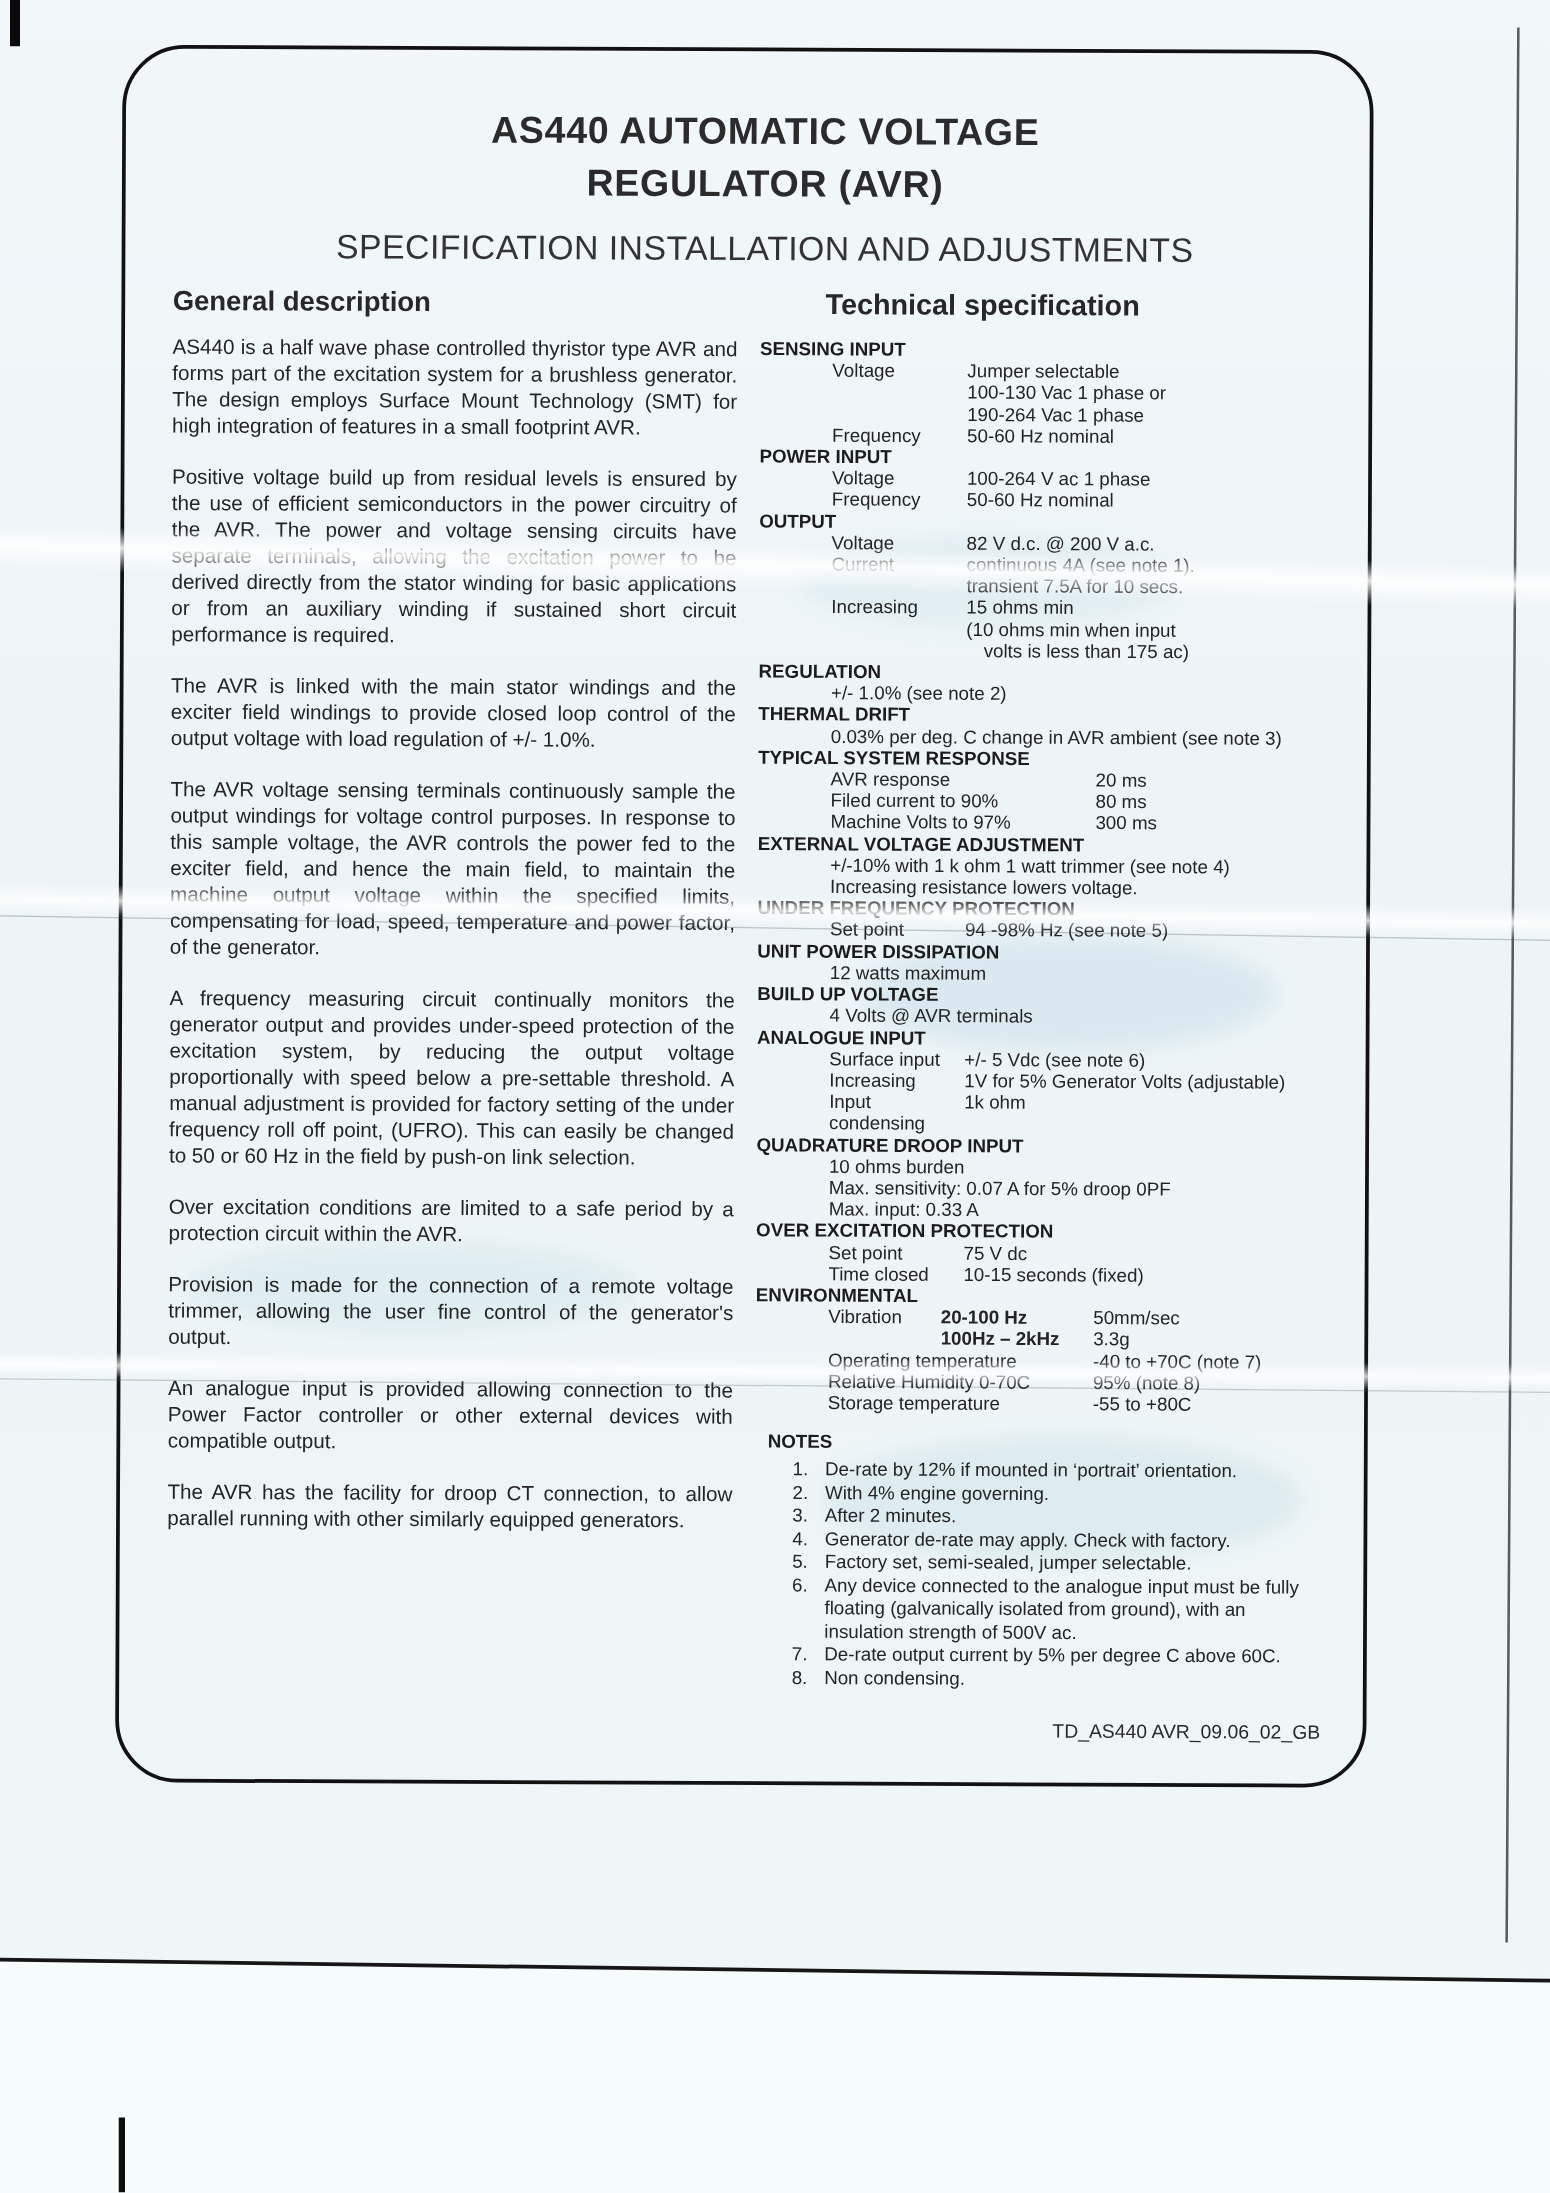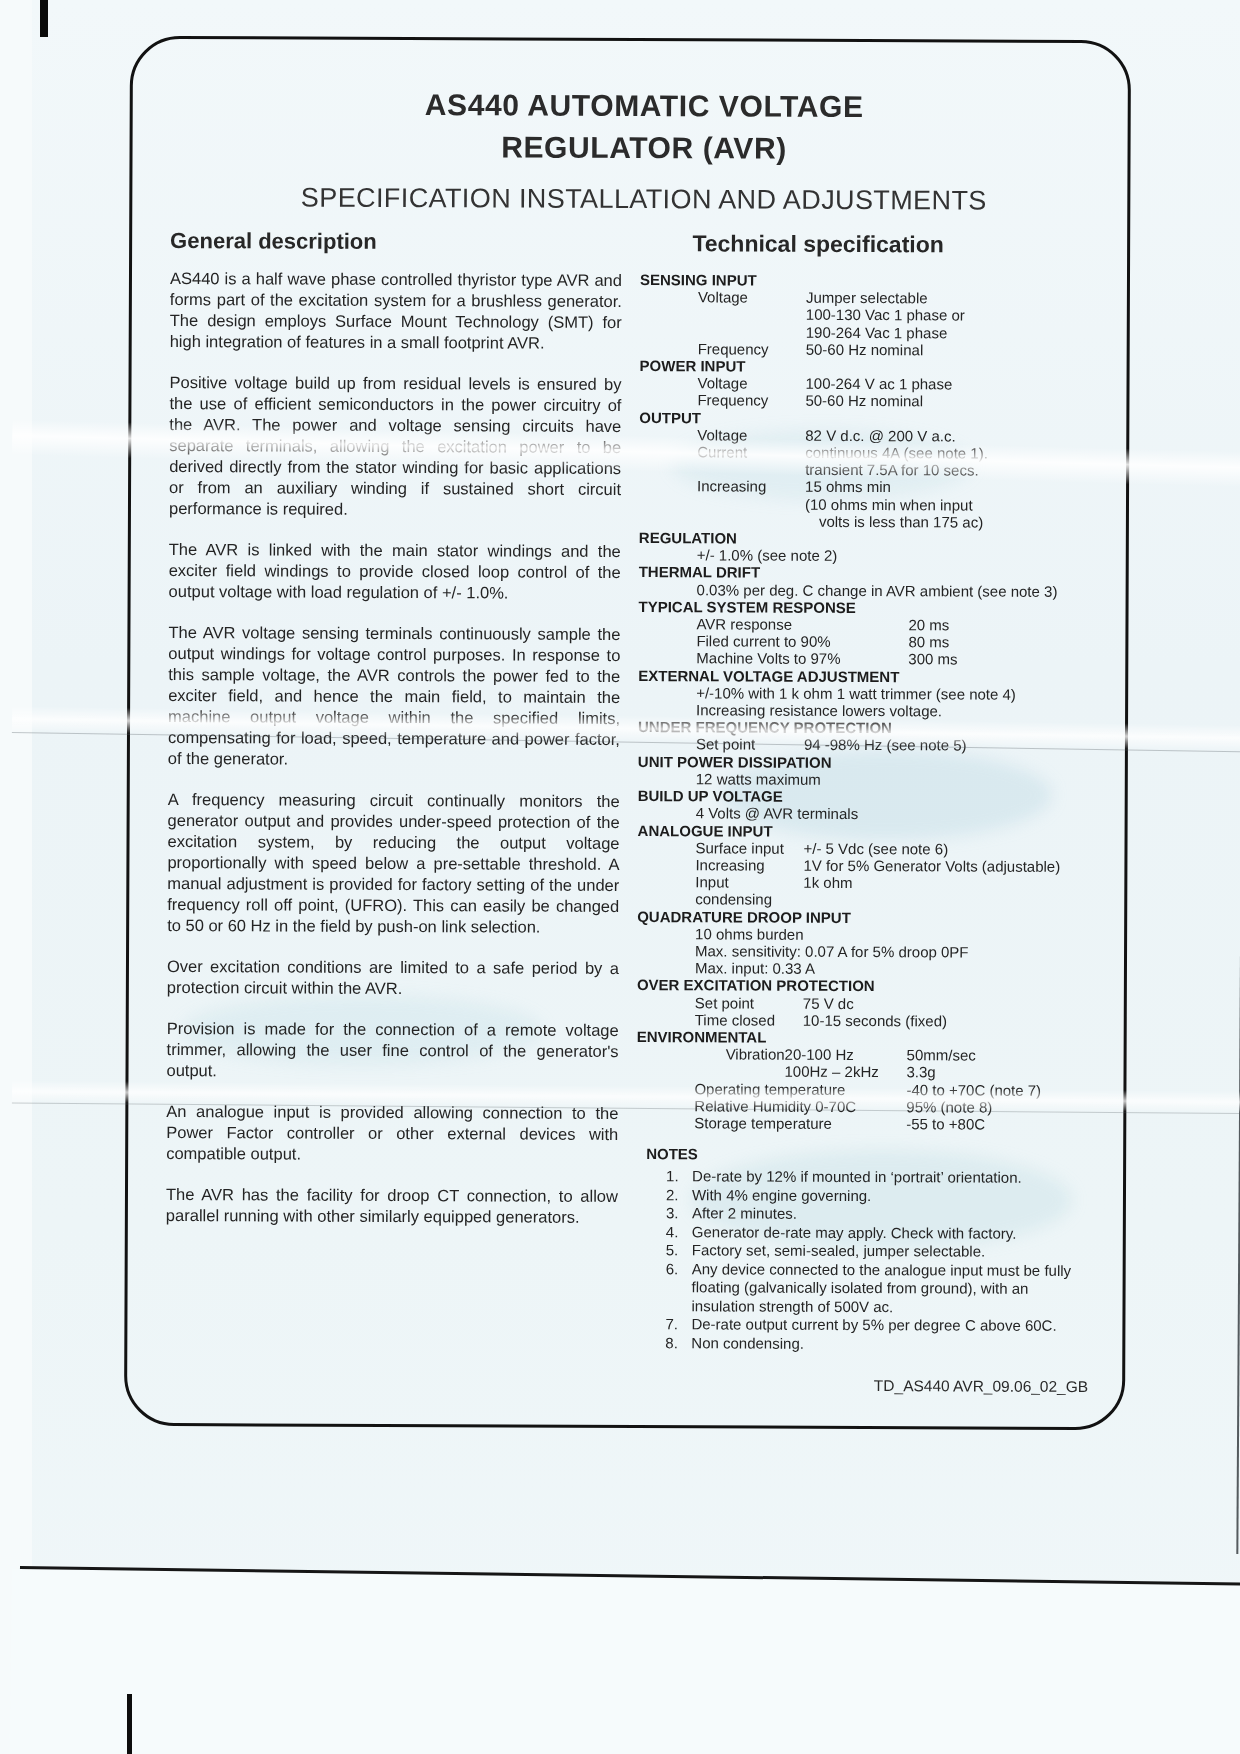--- a/index.html
+++ b/index.html
@@ -1,21 +1,21 @@
 <!DOCTYPE html>
 <html><head>
 <meta charset="utf-8">
 <style>
   html,body{margin:0;padding:0;}
   body{
     width:1240px;height:1754px;position:relative;overflow:hidden;
     background:#f6fafb;
     font-family:"Liberation Sans",sans-serif;color:#1e1e1e;
   }
-  .page{position:absolute;inset:0;background:linear-gradient(180deg,#f2f8fa 0%,#ecf4f7 38%,#edf5f7 70%,#f0f7f9 100%);margin-left:32px;}
+  .page{position:absolute;inset:0;background:linear-gradient(180deg,#f2f8fa 0%,#ecf4f7 38%,#edf5f7 70%,#f0f7f9 100%);}
   .ghost{position:absolute;border-radius:50%;filter:blur(8px);pointer-events:none;}
   .g1{left:690px;top:750px;width:330px;height:90px;background:rgba(148,198,213,.22);}
   .g2{left:150px;top:995px;width:360px;height:70px;background:rgba(148,198,213,.15);}
   .g3{left:660px;top:1150px;width:380px;height:100px;background:rgba(148,198,213,.18);}
   .g4{left:640px;top:430px;width:300px;height:70px;background:rgba(148,198,213,.14);}
 
   .lower-sheet{position:absolute;left:-20px;top:1569px;width:1290px;height:230px;
     background:#f6fbfc;transform:rotate(.75deg);transform-origin:left top;}
   .scanline-bottom{position:absolute;left:-12px;top:1566px;width:1275px;height:3px;
     background:#161616;transform:rotate(.78deg);transform-origin:left top;}
@@ -42,22 +42,22 @@
   .tech-heading{font-size:23px;font-weight:bold;margin:0 0 14px 0;text-align:center;
     width:340px;padding-left:8px;color:#272727;}
 
   .section{margin:0;}
   .sec-title{font-size:15px;font-weight:bold;line-height:17.2px;color:#1c1c1c;}
   .row{display:flex;padding-left:58px;font-size:15px;line-height:17.2px;color:#242424;}
   .row .lbl{flex:0 0 108px;}
   .row .val{flex:1 1 auto;}
   .row.kvi .lbl{flex:0 0 122px;}
   .row.wide .lbl{flex:0 0 212px;}
-  .row.kvv .lbl{flex:0 0 90px;text-align:right;}
-  .row.kvv .val{flex:0 0 122px;}
+  .row.kvv .lbl{flex:0 0 90px;}
+  .row.kvv .val{flex:0 0 122px;font-weight:bold;}
   .row.kvv .val2{flex:1 1 auto;}
   .row.text{padding-left:58px;}
 
   .notes{margin-top:14px;}
   .notes-heading{font-size:15px;font-weight:bold;padding-left:10px;margin-bottom:5px;color:#1c1c1c;}
   .note{display:flex;font-size:15px;line-height:18.5px;color:#242424;}
   .note .num{flex:0 0 56px;padding-left:30px;box-sizing:border-box;}
   .note .txt{width:390px;}
 
   .footer-code{margin-top:24px;text-align:right;padding-right:24px;font-size:15.5px;color:#2a2a2a;}

